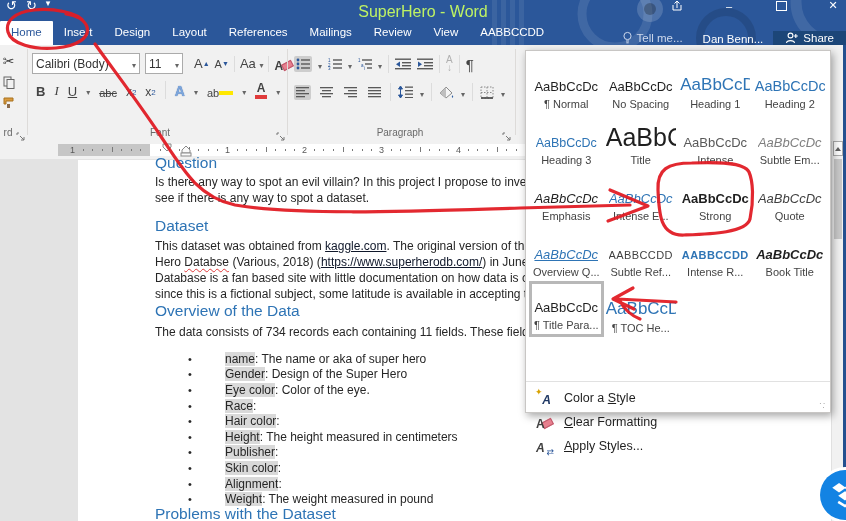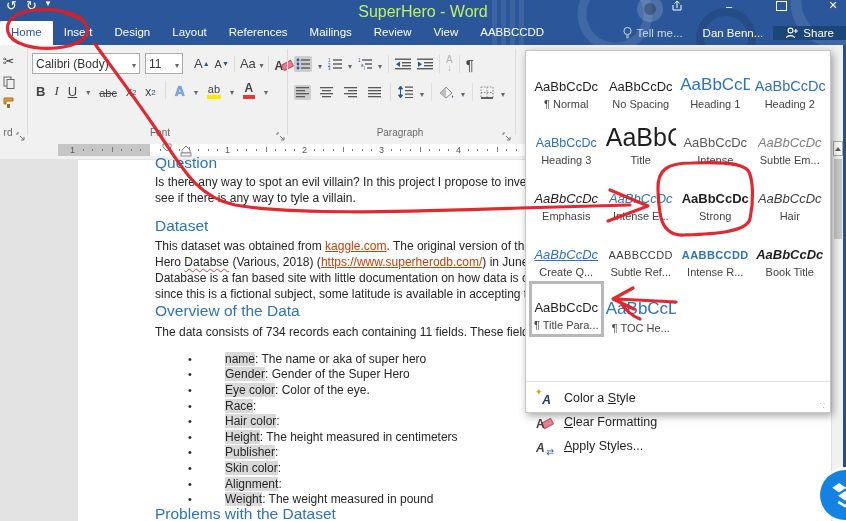--- a/index.html
+++ b/index.html
@@ -11,21 +11,21 @@
   #header svg.decor{position:absolute;left:0;top:0;z-index:0}
   #titlebar{position:absolute;left:0;top:0;width:846px;height:22px;z-index:2}
   #doc-title{position:absolute;left:0;right:0;top:3px;text-align:center;color:#bef264;font-size:16px}
   #qat{position:absolute;left:6px;top:-2px;color:#fff;font-size:13px;display:flex;gap:9px}
   #win-controls{position:absolute;right:6px;top:-1px;display:flex;gap:38px;color:#fff;align-items:flex-start}
   #win-controls .wc{width:14px;height:13px;display:flex;align-items:center;justify-content:center;font-size:11px}
   .wc-max{width:9px;height:8px;border:1px solid #fff}
   #tabbar{position:absolute;left:0;top:21px;width:846px;height:24px;display:flex;align-items:stretch;z-index:2;color:#fff;font-size:11.5px}
   .tab{padding:5px 11px 0 11px;cursor:default;white-space:nowrap}
   .tab.active{background:#fff;color:#2b579a;border-radius:1px 1px 0 0}
-  #tab-right{margin-left:auto;display:flex;align-items:center}
+  #tab-right{margin-left:auto;display:flex;align-items:flex-end}
   #tellme{display:flex;align-items:center;gap:4px;padding:0 10px;color:#cdd8ec}
   #username{display:flex;align-items:center;padding:0 10px}
   #share-btn{display:flex;align-items:center;gap:5px;padding:0 12px;background:#1c4678}
 
   
   #ribbon{position:absolute;left:0;top:45px;width:846px;height:96px;background:#f1f1f1;border-bottom:1px solid #cfcdcb;z-index:1}
   .vsep{position:absolute;top:4px;bottom:6px;width:1px;background:#dddbd9}
   .grp-label{position:absolute;bottom:3px;font-size:10px;color:#6a6a6a;text-align:center}
   .launcher{position:absolute;bottom:3px;width:10px;height:10px}
   .rbtn{display:inline-flex;align-items:center;justify-content:center;color:#444;border-radius:2px}
@@ -55,21 +55,21 @@
   #ruler-white{position:absolute;left:150px;top:3px;width:681px;height:12px;background:#fff}
   .tick{position:absolute;width:1px;background:#7a7a7a}
   .rnum{position:absolute;top:3px;font-size:9px;color:#595959;line-height:12px}
 
   
   #docarea{position:absolute;left:0;top:159px;width:846px;height:362px;background:#e3e3e3;z-index:1}
   #page{position:absolute;left:78px;top:1px;width:755px;height:361px;background:#fff}
   .h1{position:absolute;left:77px;font-size:15.5px;color:#2e74b5;white-space:nowrap}
   .bodyline{font-size:12px;color:#262626;line-height:16px;white-space:nowrap}
   .blk{position:absolute;left:77px;white-space:nowrap}
-  a.doclink{color:#c2410c;text-decoration:underline}
+  a.doclink{color:#0f172a;text-decoration:underline}
   .misspell{text-decoration:underline;text-decoration-style:wavy;text-decoration-color:#e03a3a;text-decoration-thickness:1px;text-underline-offset:2px}
   #bullets{position:absolute;left:77px;top:191px}
   .bul-row{height:15.6px;font-size:12px;color:#262626;display:flex;align-items:center;white-space:nowrap}
   .bul-dot{display:inline-block;width:70px;text-align:center;font-size:11px}
   .bul-field{background:#d9d9d9}
 
   
   #styles-panel{position:absolute;left:525px;top:50px;width:306px;height:363px;background:#fff;border:1px solid #c8c6c4;box-shadow:2px 3px 8px rgba(0,0,0,.35);z-index:50;box-sizing:border-box}
   #styles-grid{position:absolute;left:3px;top:6px;width:298px;display:grid;grid-template-columns:repeat(4,74.5px);grid-auto-rows:56px}
   .style-item{position:relative;display:flex;flex-direction:column;justify-content:flex-end;align-items:center;padding-bottom:3px;box-sizing:border-box;overflow:hidden}
@@ -255,21 +255,21 @@
         <span>x</span>
         <sub style="font-size:8px;color:#2b579a">2</sub>
       </span>
     <span class="rbtn fg" style="font-size:12px">
         <span>x</span>
         <sup style="font-size:8px;color:#2b579a">2</sup>
       </span>
     <span style="width:1px;height:18px;background:#dcdcdc"></span>
     <span class="rbtn b-eff">A</span>
     <span class="caret"></span>
-    <span class="rbtn" style="flex-direction:column;font-size:11px">
+    <span class="rbtn" style="font-size:11px">
         <span>ab</span>
         <span class="yellowbar"></span>
       </span>
     <span class="caret"></span>
     <span class="rbtn" style="flex-direction:column;font-size:12px;font-weight:bold">
         <span>A</span>
         <span class="redbar"></span>
       </span>
     <span class="caret"></span>
   </div>
@@ -528,41 +528,41 @@
     <polygon points="20,7 24,3 28,7 28,10 20,10" fill="#fafafa" stroke="#8a8a8a"></polygon>
     <rect x="19" y="10" width="10" height="3" fill="#fafafa" stroke="#8a8a8a"></rect>
   </svg>
 </div>
 
 <div id="docarea">
   <div id="page">
     <div class="h1" style="top:-6px">Question</div>
     <div class="blk" style="top:14px" id="question-lines">
         <div class="bodyline">Is there any way to spot an evil villain? In this project I propose to investigate</div>
-        <div class="bodyline">see if there is any way to tyle a villain.</div>
+        <div class="bodyline">see if there is any way to spot a dataset.</div>
       </div>
     <div class="h1" style="top:57px">Dataset</div>
     <div class="blk" style="top:78px" id="dataset-lines">
         <div class="bodyline"><span>This dataset was obtained from </span><a class="doclink">kaggle.com</a><span>.  The original version of this data</span></div>
         <div class="bodyline"><span>Hero </span><span class="misspell">Databse</span><span> (Various, 2018) (</span><a class="doclink">https://www.superherodb.com/</a><span>) in June 2017</span></div>
         <div class="bodyline"><span>Database is a fan based site with little documentation on how data is collecte</span></div>
         <div class="bodyline"><span>since this is a fictional subject, some latitude is available in accepting the valid</span></div>
       </div>
     <div class="h1" style="top:142px">Overview of the Data</div>
     <div class="blk bodyline" style="top:164px">The data consists of 734 records each containing 11 fields.  These fields consis</div>
     <div id="bullets">
         <div class="bul-row">
           <span class="bul-dot">•</span>
           <span class="bul-field">name</span>
           <span>: The name or aka of super hero</span>
         </div>
         <div class="bul-row">
           <span class="bul-dot">•</span>
           <span class="bul-field">Gender</span>
-          <span>: Gender of the Super Hero</span>
+          <span>: Design of the Super Hero</span>
         </div>
         <div class="bul-row">
           <span class="bul-dot">•</span>
           <span class="bul-field">Eye color</span>
           <span>: Color of the eye.</span>
         </div>
         <div class="bul-row">
           <span class="bul-dot">•</span>
           <span class="bul-field">Race</span>
           <span>:</span>
@@ -643,25 +643,25 @@
       <div class="style-item">
         <span class="style-prev s-intense-e">AaBbCcDc</span>
         <span class="style-lbl">Intense E...</span>
       </div>
       <div class="style-item">
         <span class="style-prev s-strong">AaBbCcDc</span>
         <span class="style-lbl">Strong</span>
       </div>
       <div class="style-item">
         <span class="style-prev s-quote">AaBbCcDc</span>
-        <span class="style-lbl">Hair</span>
+        <span class="style-lbl">Quote</span>
       </div>
       <div class="style-item">
         <span class="style-prev s-intense-q">AaBbCcDc</span>
-        <span class="style-lbl">Create Q...</span>
+        <span class="style-lbl">Overview Q...</span>
       </div>
       <div class="style-item">
         <span class="style-prev s-subtle-ref">AABBCCDD</span>
         <span class="style-lbl">Subtle Ref...</span>
       </div>
       <div class="style-item">
         <span class="style-prev s-intense-r">AABBCCDD</span>
         <span class="style-lbl">Intense R...</span>
       </div>
       <div class="style-item">

